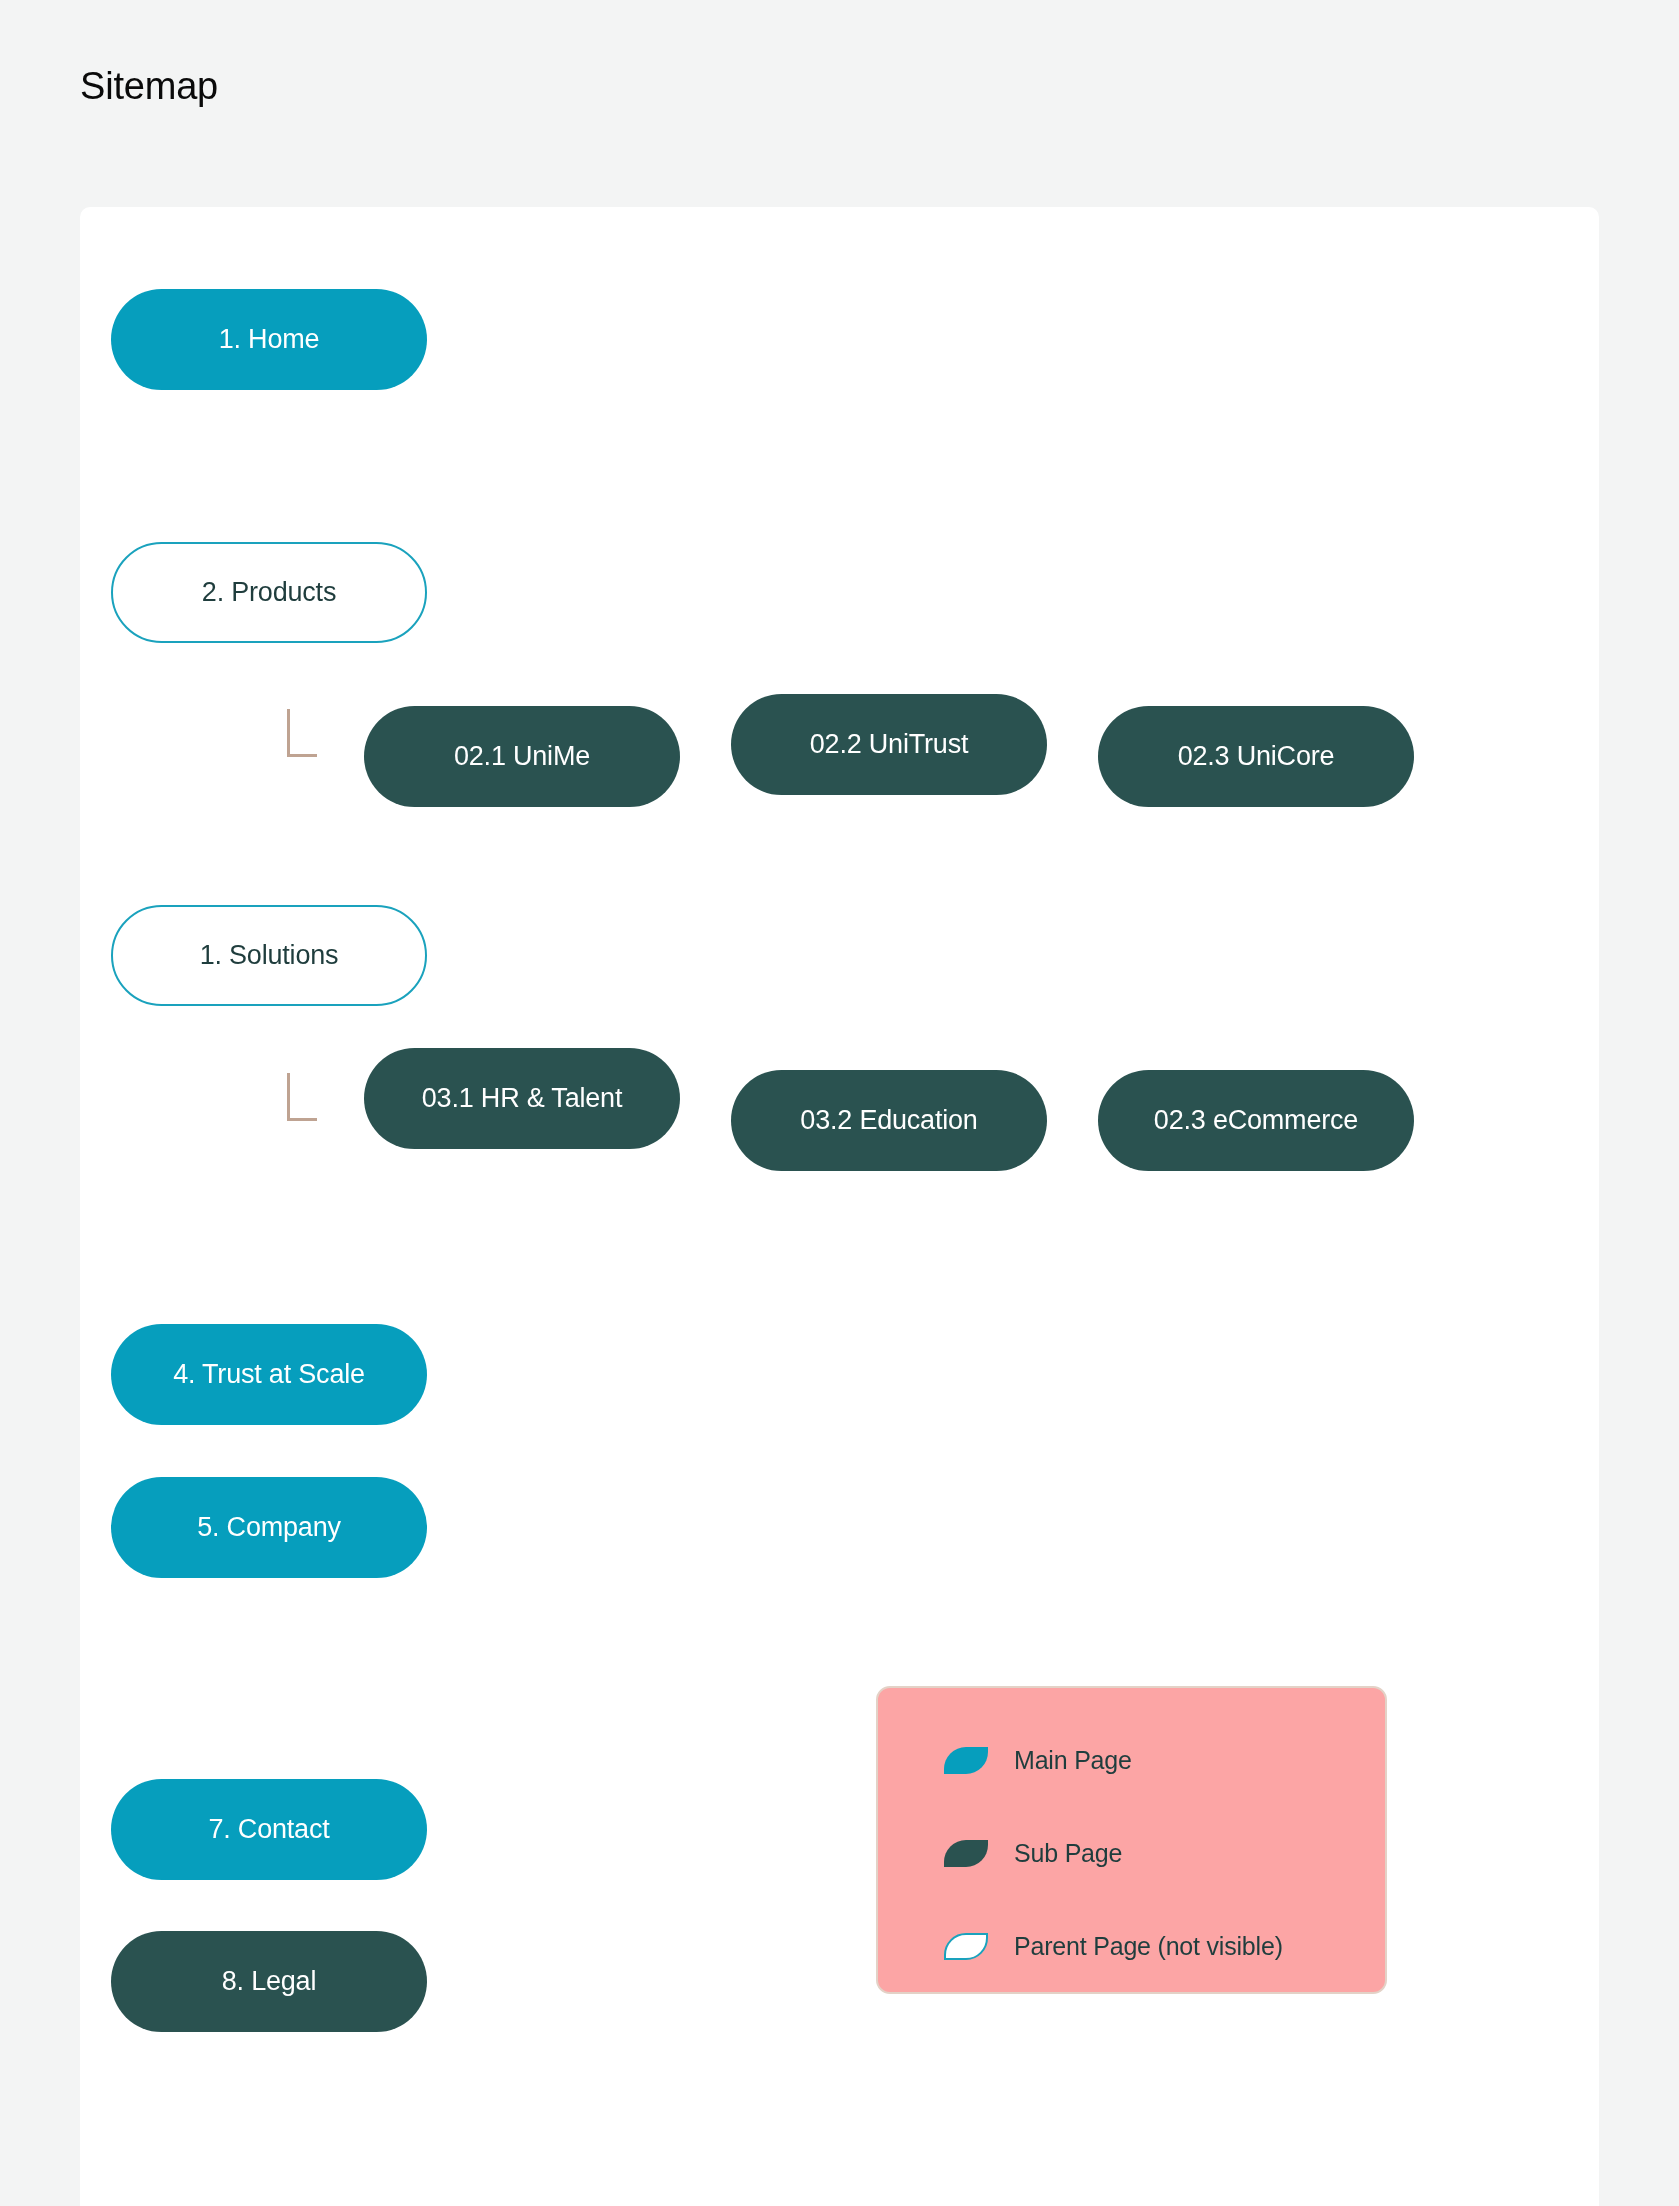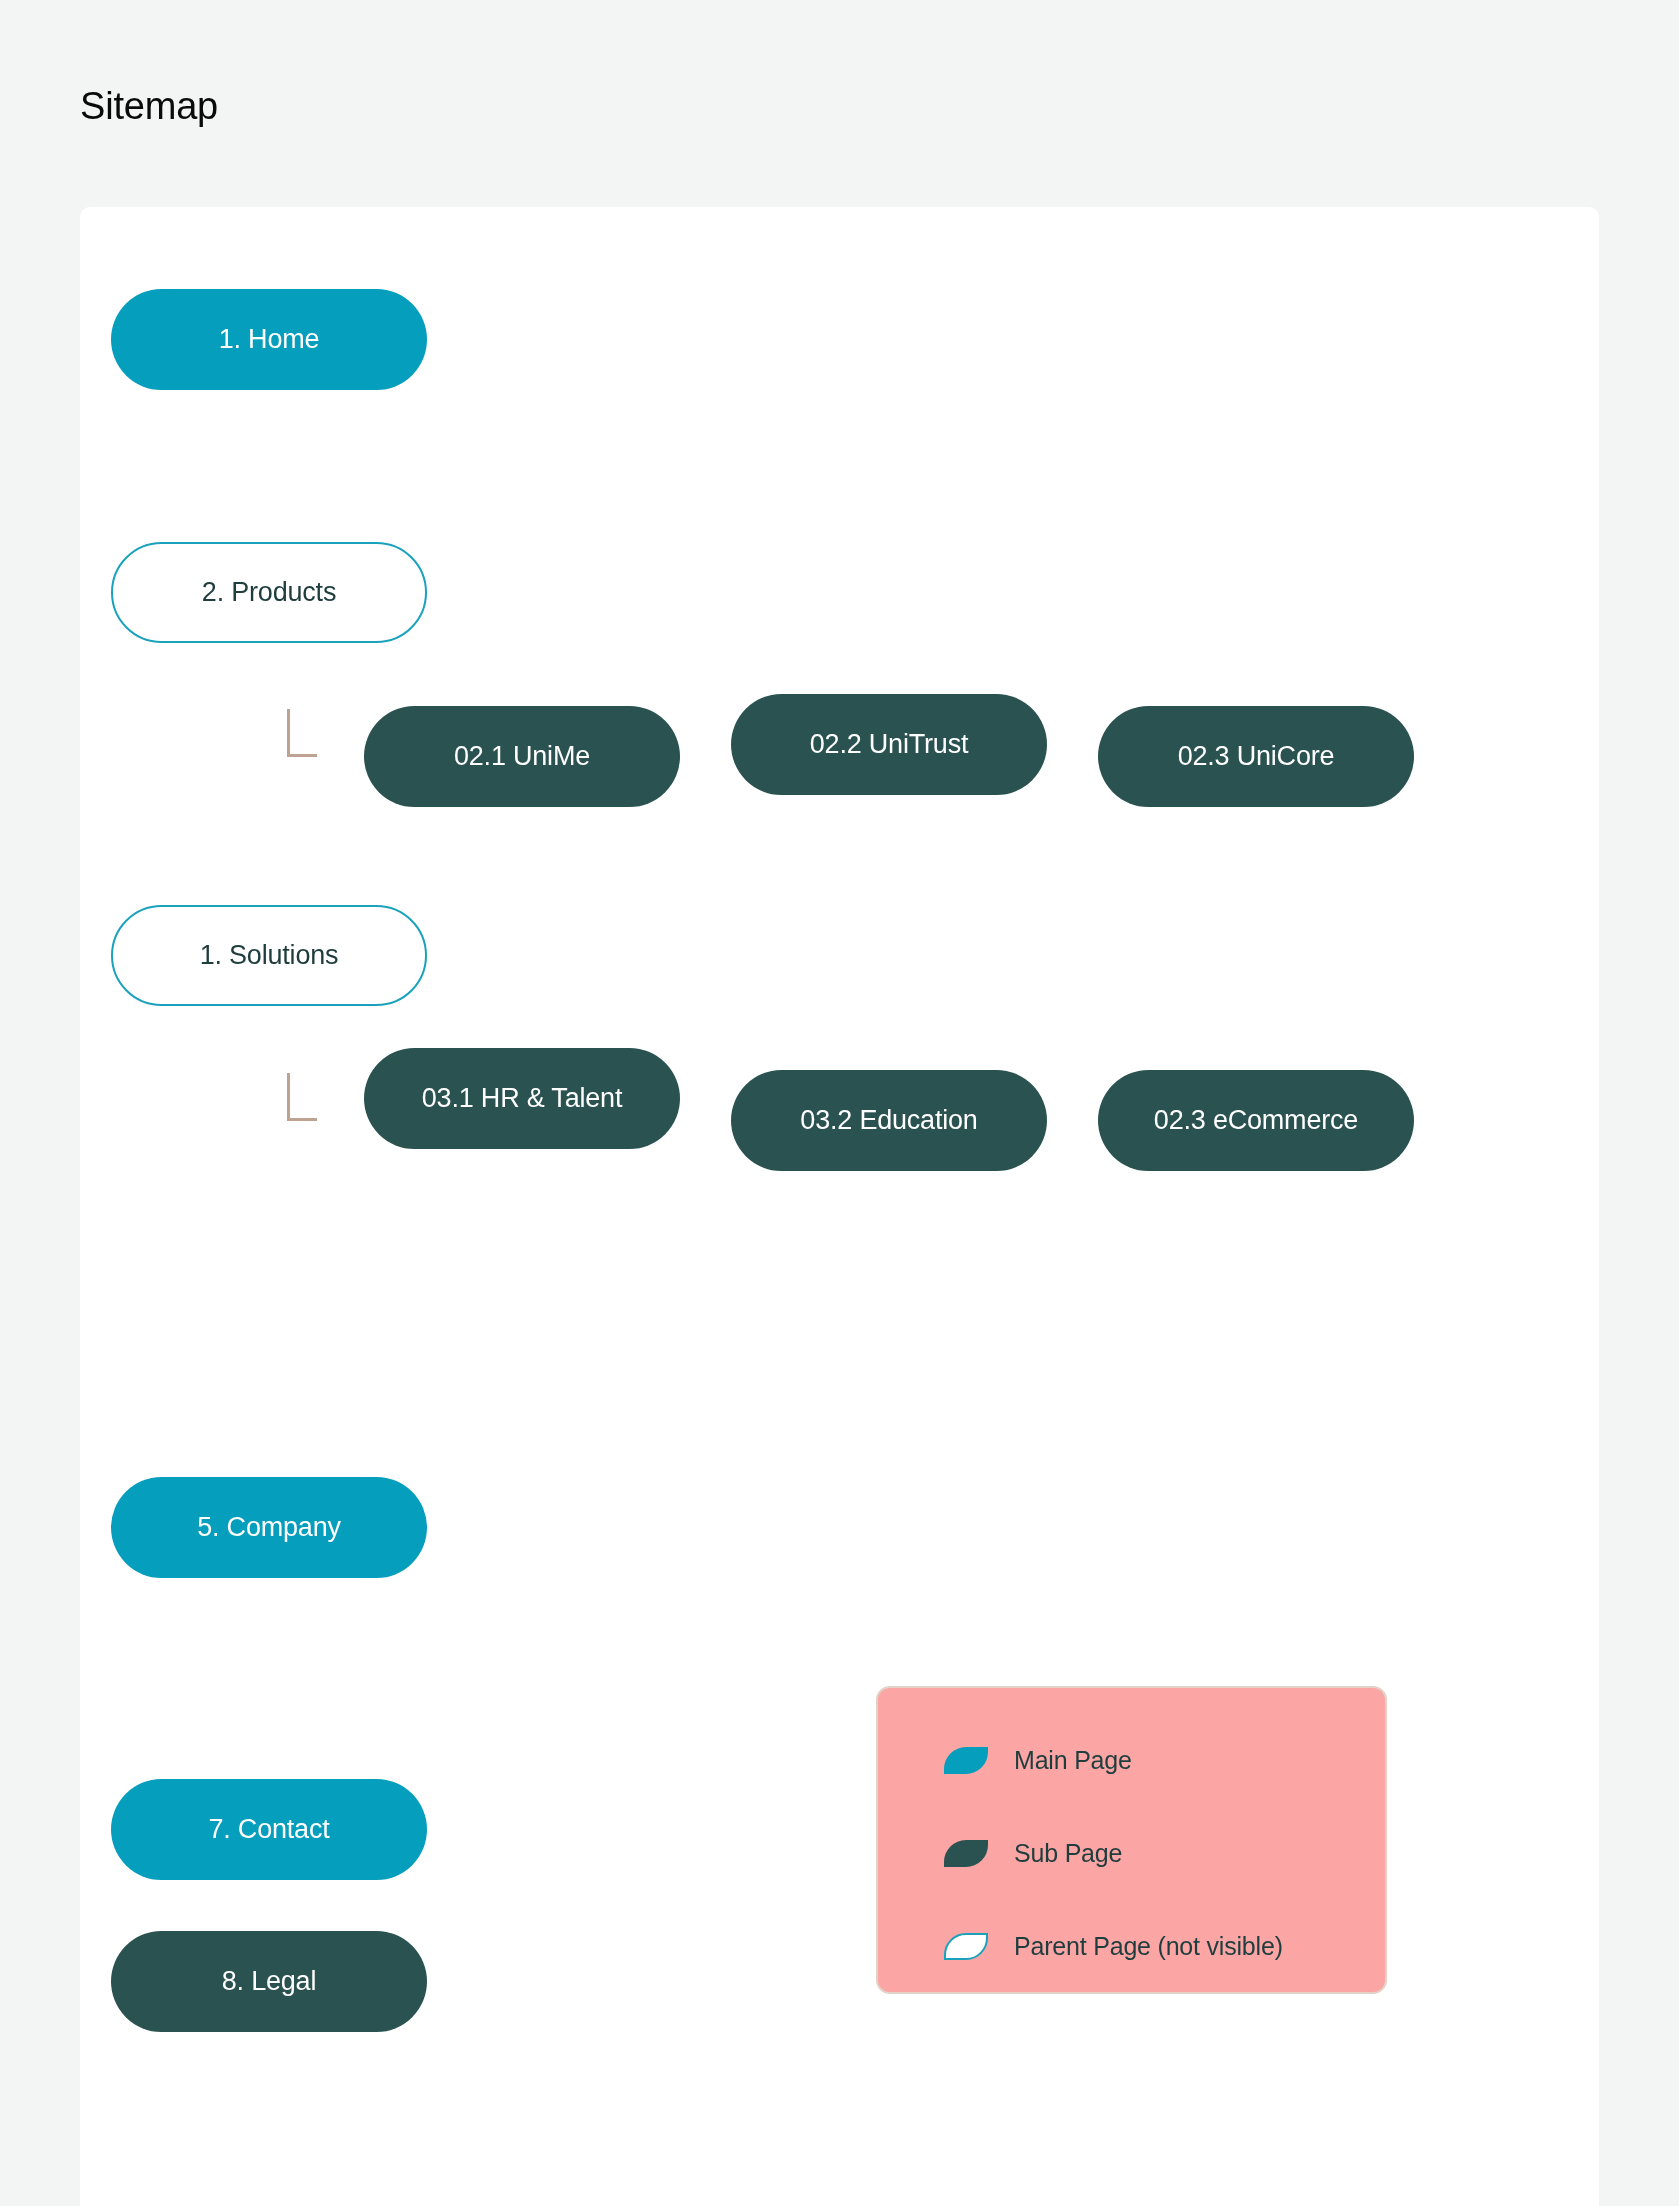--- a/index.html
+++ b/index.html
@@ -17,21 +17,21 @@
     width: 1680px;
     height: 2207px;
     background: #f3f4f4;
     overflow: hidden;
   }
 
   
   .page-title {
     position: absolute;
     left: 80px;
-    top: 84px;
+    top: 64px;
     font-size: 38px;
     font-weight: 400;
     color: #0a0a0a;
     letter-spacing: -0.2px;
     line-height: 1.2;
   }
 
   
   .canvas-card {
     position: absolute;
@@ -167,20 +167,23 @@
   <div class="node sub col-s1" style="top:1008px;margin-top:40px;">
     <span>03.1 HR &amp; Talent</span>
   </div>
   <div class="node sub col-s2" style="top:1070px;">
     <span>03.2 Education</span>
   </div>
   <div class="node sub col-s3" style="top:1070px;">
     <span>02.3 eCommerce</span>
   </div>
 
+  <div class="node main col-root" style="top:1324px;">
+    <span>4. Trust at Scale</span>
+  </div>
   <div class="node main col-root" style="top:1477px;">
     <span>5. Company</span>
   </div>
   <div class="node main col-root" style="top:1779px;">
     <span>7. Contact</span>
   </div>
   <div class="node sub col-root" style="top:1931px;text-align:center;">
     <span>8. Legal</span>
   </div>
 

